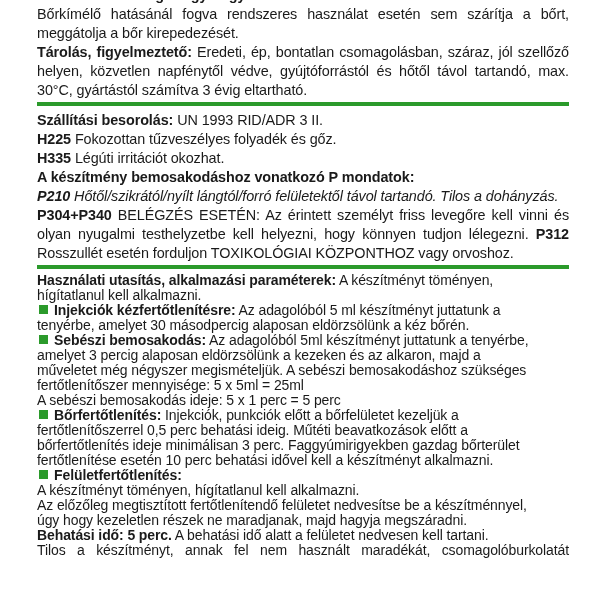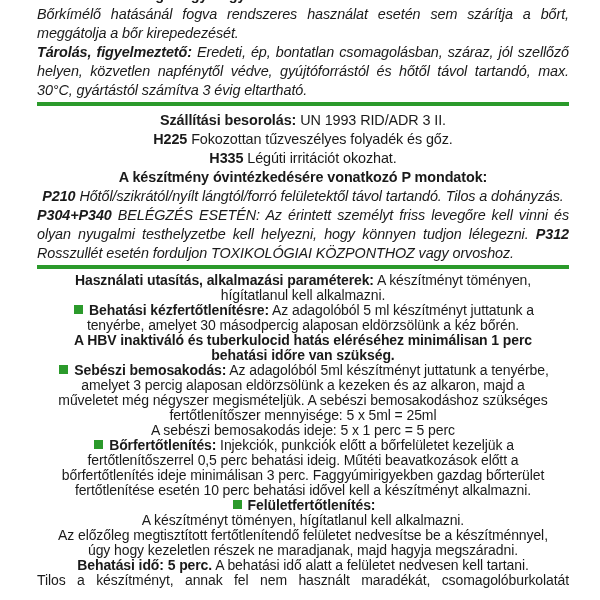--- a/index.html
+++ b/index.html
@@ -2,22 +2,22 @@
 <html><head>
 <meta charset="utf-8">
 <style>
   html,body{margin:0;padding:0;}
   body{
     width:600px;height:600px;overflow:hidden;background:#ffffff;
     color:#1a1a1a;font-family:"Liberation Sans",sans-serif;
     letter-spacing:-0.1px;
   }
   .page{padding:0 31px 0 37px;width:532px;}
-  .p{font-size:14.4px;line-height:19px;text-align:center;white-space:pre-line;}
-  .p.justify{text-align:justify;white-space:normal;font-style:italic;}
+  .p{font-size:14.4px;line-height:19px;text-align:left;white-space:pre-line;}
+  .p.justify{text-align:justify;white-space:normal;}
   .p.tight{font-size:14px;line-height:15px;}
   .p.jlast{text-align:justify;text-align-last:justify;white-space:normal;}
   .b{font-weight:bold;}
   .rule{height:4px;margin:2px 0 5px 0;}
   .rule.r2{margin:2px 0 4px 0;}
   .bullet{display:inline-block;width:9px;height:9px;margin:0 6px 0 2px;transform:translateY(-1px);}
   .clipped{height:5px;overflow:hidden;position:relative;}
   .clipped-inner{position:absolute;left:0;top:-14px;white-space:nowrap;font-weight:bold;font-size:14.4px;line-height:19px;}
   .fit-inner{display:inline-block;white-space:nowrap;transform-origin:left center;font-style:italic;}
 </style>
@@ -27,30 +27,28 @@
 <div class="page">
     <div class="clipped">
       <div class="clipped-inner"><span class="b">Felhasználhatóság: Nagyon gyors fertőtlenítést tesz lehetővé! Aldehidmentes.</span></div>
     </div>
     <div class="p justify"><span>Bőrkímélő hatásánál fogva rendszeres használat esetén sem szárítja a bőrt, meggátolja a bőr kirepedezését.</span></div>
     <div class="p justify"><span class="b">Tárolás, figyelmeztető:</span><span> Eredeti, ép, bontatlan csomagolásban, száraz, jól szellőző helyen, közvetlen napfénytől védve, gyújtóforrástól és hőtől távol tartandó, max. 30°C, gyártástól számítva 3 évig eltartható.</span></div>
     <div class="rule" style="background: rgb(43, 154, 43);"></div>
     <div class="p"><span class="b">Szállítási besorolás:</span><span> UN 1993 RID/ADR 3 II.</span></div>
     <div class="p"><span class="b">H225</span><span> Fokozottan tűzveszélyes folyadék és gőz.</span></div>
     <div class="p"><span class="b">H335</span><span> Légúti irritációt okozhat.</span></div>
-    <div class="p"><span class="b">A készítmény óvintézkedésére vonatkozó P mondatok:</span></div>
+    <div class="p"><span class="b">A készítmény bemosakodáshoz vonatkozó P mondatok:</span></div>
     <div class="p"><span class="fit-inner"><span class="b">P210</span><span> Hőtől/szikrától/nyílt lángtól/forró felületektől távol tartandó. Tilos a dohányzás.</span></span></div>
     <div class="p justify"><span class="b">P304+P340</span><span> BELÉGZÉS ESETÉN: Az érintett személyt friss levegőre kell vinni és olyan nyugalmi testhelyzetbe kell helyezni, hogy könnyen tudjon lélegezni. </span><span class="b">P312</span><span> Rosszullét esetén forduljon TOXIKOLÓGIAI KÖZPONTHOZ vagy orvoshoz.</span></div>
     <div class="rule r2" style="background: rgb(43, 154, 43);"></div>
     <div class="p tight"><span class="b">Használati utasítás, alkalmazási paraméterek:</span><span> A készítményt töményen,
 hígítatlanul kell alkalmazni.</span></div>
-    <div class="p tight"><span class="bullet" style="background: rgb(43, 154, 43);"></span><span class="b">Behatási kézfertőtlenítésre:</span><span> Az adagolóból 5 ml készítményt juttatunk a
+    <div class="p tight"><span class="bullet" style="background: rgb(43, 154, 43);"></span><span class="b">Injekciók kézfertőtlenítésre:</span><span> Az adagolóból 5 ml készítményt juttatunk a
 tenyérbe, amelyet 30 másodpercig alaposan eldörzsölünk a kéz bőrén.</span></div>
-    <div class="p tight"><span class="b">A HBV inaktiváló és tuberkulocid hatás eléréséhez minimálisan 1 perc
-behatási időre van szükség.</span></div>
     <div class="p tight"><span class="bullet" style="background: rgb(43, 154, 43);"></span><span class="b">Sebészi bemosakodás:</span><span> Az adagolóból 5ml készítményt juttatunk a tenyérbe,
 amelyet 3 percig alaposan eldörzsölünk a kezeken és az alkaron, majd a
 műveletet még négyszer megismételjük. A sebészi bemosakodáshoz szükséges
 fertőtlenítőszer mennyisége: 5 x 5ml = 25ml</span></div>
     <div class="p tight"><span>A sebészi bemosakodás ideje: 5 x 1 perc = 5 perc</span></div>
     <div class="p tight"><span class="bullet" style="background: rgb(43, 154, 43);"></span><span class="b">Bőrfertőtlenítés:</span><span> Injekciók, punkciók előtt a bőrfelületet kezeljük a
 fertőtlenítőszerrel 0,5 perc behatási ideig. Műtéti beavatkozások előtt a
 bőrfertőtlenítés ideje minimálisan 3 perc. Faggyúmirigyekben gazdag bőrterület
 fertőtlenítése esetén 10 perc behatási idővel kell a készítményt alkalmazni.</span></div>
     <div class="p tight"><span class="bullet" style="background: rgb(43, 154, 43);"></span><span class="b">Felületfertőtlenítés:</span></div>

